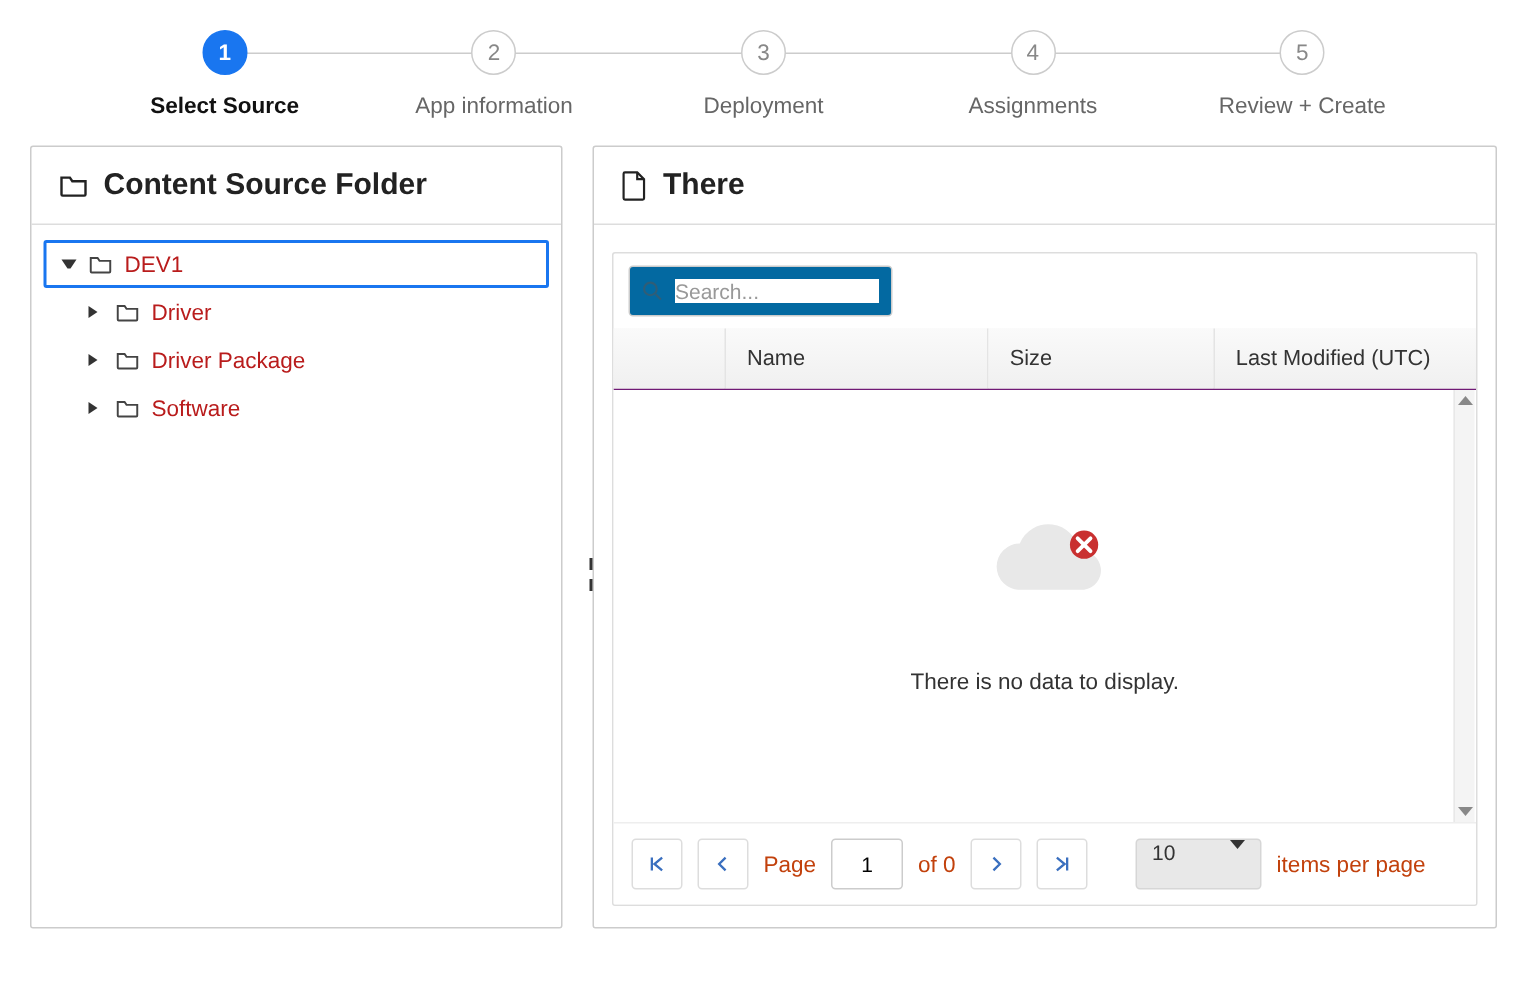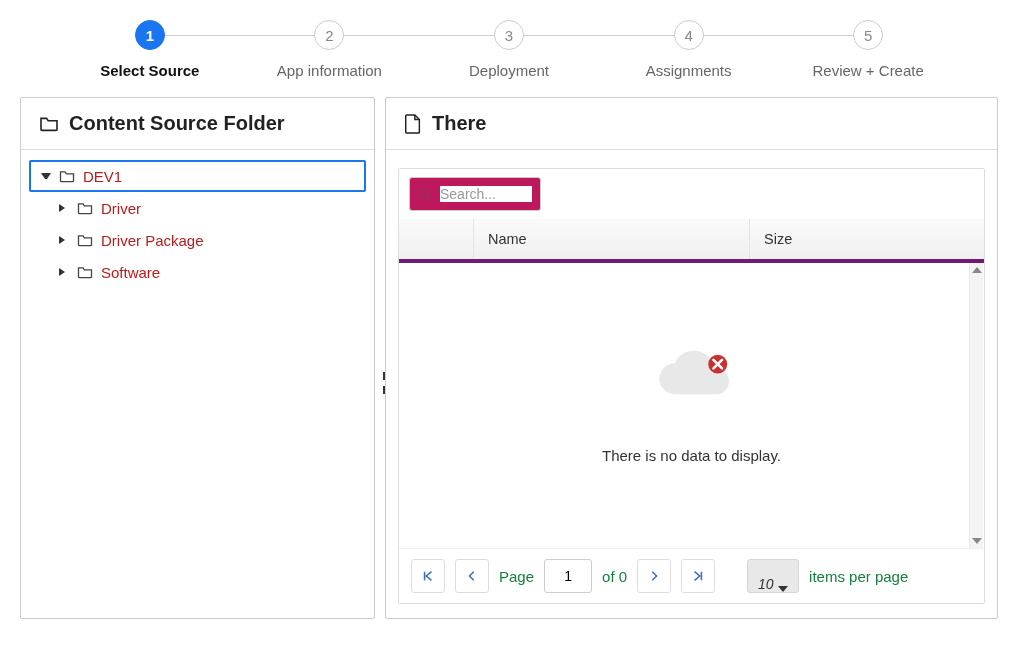--- a/index.html
+++ b/index.html
@@ -64,21 +64,21 @@
     color: #666;
   }
   .step.active .step-label {
     color: #111;
     font-weight: 700;
   }
   
   .main-split {
     display: flex;
     padding: 18px 20px 20px 20px;
-    gap: 10px;
+    gap: 20px;
     height: 560px;
   }
   .panel {
     border: 1px solid #ccc;
     border-radius: 2px;
     background: #fff;
     display: flex;
     flex-direction: column;
   }
   .panel-left { width: 355px; }
@@ -190,23 +190,23 @@
   }
   .search-row {
     padding: 8px 10px;
   }
   .search-box {
     display: inline-flex;
     align-items: center;
     border: 1px solid #ccc;
     border-radius: 3px;
     height: 34px;
-    width: 132px;
+    width: 176px;
     padding: 16px 8px;
-    background: #be185d;
+    background: #0369a1;
   }
   .search-icon {
     width: 14px;
     height: 14px;
     margin-right: 8px;
     opacity: 0.55;
   }
   .search-input {
     border: none;
     outline: none;
@@ -219,21 +219,21 @@
     background: #fdfdfd;
     border-top: 1px solid #e4e4e4;
     border-bottom: 1px solid #e4e4e4;
     padding: 14px 16px;
     font-size: 15px;
     color: #333;
   }
   .table-header {
     display: flex;
     background: #f7f7f7;
-    border-bottom: 4px solid #701a75;
+    border-bottom: 1px solid #701a75;
   }
   .th {
     padding: 12px 14px;
     font-size: 14.5px;
     color: #333;
     border-right: 1px solid #e4e4e4;
     background: linear-gradient(#fafafa, #f0f0f0);
   }
   .th:last-child { border-right: none; }
   .th-expander { width: 75px; }
@@ -301,42 +301,41 @@
     border: 1px solid #ddd;
     border-radius: 3px;
     background: #fff;
     display: flex;
     align-items: center;
     justify-content: center;
     cursor: pointer;
   }
   .pg-text {
     font-size: 15px;
-    color: #15803d;
+    color: #c2410c;
   }
   .pg-input {
     width: 48px;
     height: 34px;
     border: 1px solid #ccc;
     border-radius: 3px;
     text-align: center;
     font-size: 14px;
   }
   .pg-select {
     display: inline-flex;
-    align-items: flex-end;
+    align-items: flex-start;
     justify-content: space-between;
     background: #e8e8e8;
     border: 1px solid #d6d6d6;
     border-radius: 3px;
     height: 34px;
-    width: 52px;
+    width: 84px;
     padding: 0 10px;
     cursor: pointer;
-    font-style: italic;
   }
   .pg-select .caret-drop {
     border-top: 6px solid #333;
     border-left: 5px solid transparent;
     border-right: 5px solid transparent;
     width: 0;
     height: 0;
   }
   
   .arrow-ico { width: 12px; height: 12px; }
@@ -453,20 +452,21 @@
             </span>
             <input class="search-input" placeholder="Search..." style="">
           </div>
         </div>
 
 
         <div class="table-header">
           <div class="th th-expander"></div>
           <div class="th th-name">Name</div>
           <div class="th th-size">Size</div>
+          <div class="th th-mod">Last Modified (UTC)</div>
         </div>
 
         <div class="table-body">
           <div class="empty-cloud">
             <svg viewBox="0 0 100 70" width="90" height="60">
               <path d="M30 55 a18 18 0 0 1 0-36 a24 24 0 0 1 46 6 a15 15 0 0 1 4 30 H30z" fill="#e8e8e8"></path>
               <circle cx="80" cy="20" r="11" fill="#c93030"></circle>
               <line x1="75" y1="15" x2="85" y2="25" stroke="#fff" stroke-width="3" stroke-linecap="round"></line>
               <line x1="85" y1="15" x2="75" y2="25" stroke="#fff" stroke-width="3" stroke-linecap="round"></line>
             </svg>

